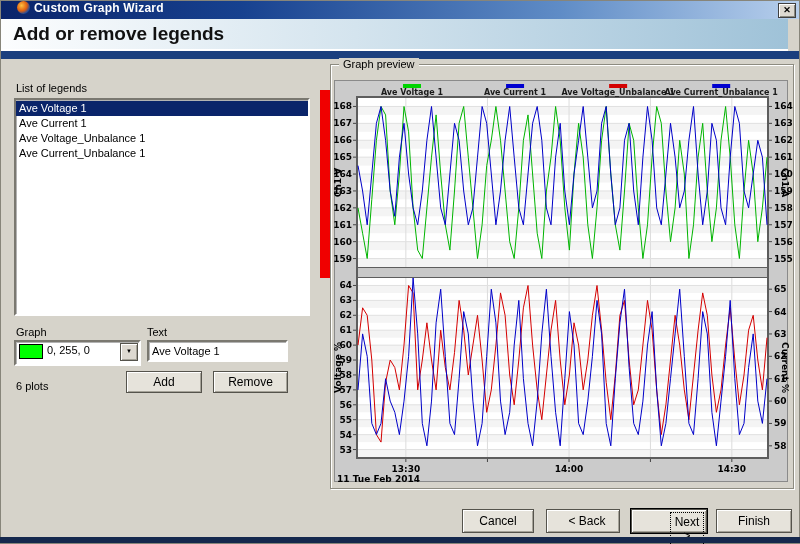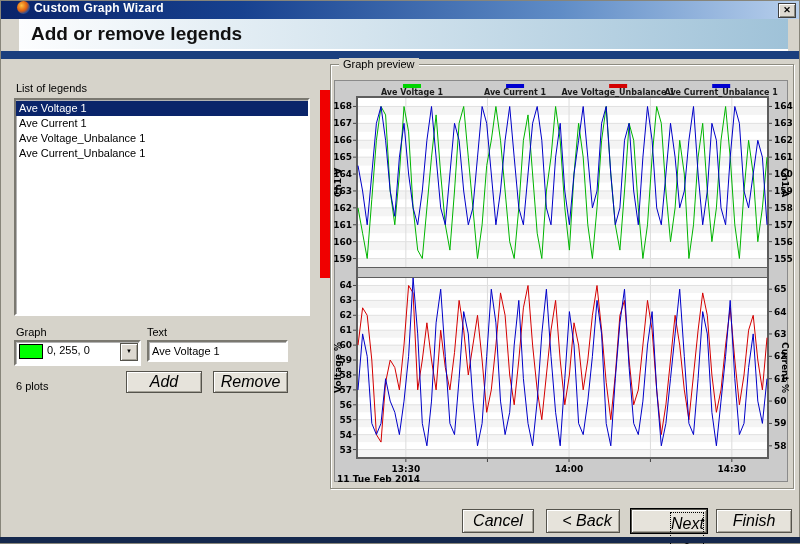--- a/index.html
+++ b/index.html
@@ -22,39 +22,38 @@
     background:#ddd9d1;border:1px solid #404040;
     box-shadow:inset 1px 1px 0 #fff, inset -1px -1px 0 #8a887e;
     font-size:9px;font-weight:bold;line-height:13px;text-align:center;padding:0;cursor:default;
     font-family:"Liberation Sans",sans-serif;
   }
   
   .header{
     position:absolute;left:1px;top:19px;right:12px;height:30px;
     background:linear-gradient(to right,#fcfdfe 0%,#d4e4ee 45%,#9fc2d8 100%);
     border-bottom:2px solid #fff;
-    margin-left:18px;
   }
   .header-title{position:absolute;left:12px;top:4px;font-size:19px;font-weight:bold;color:#111;}
   .navy-bar{position:absolute;left:1px;top:51px;right:1px;height:8px;background:#1b3f7e;}
   
   .label{position:absolute;color:#000;}
   .lbl-list{left:16px;top:82px;}
   .lbl-color{left:16px;top:326px;}
   .lbl-text{left:147px;top:326px;}
   .lbl-plots{left:16px;top:380px;}
   
   .sunken{
     background:#fff;border:2px solid;border-color:#7a7870 #ffffff #ffffff #7a7870;
     box-shadow:inset 1px 1px 0 rgba(0,0,0,0.30);
   }
   .btn{
     position:absolute;background:#e6e3db;border:1px solid #55534c;
     box-shadow:inset 1px 1px 0 #ffffff, inset -1px -1px 0 #a6a399;
-    font-family:"Liberation Sans",sans-serif;font-size:16px;color:#000;text-align:center;cursor:default;padding:0;font-style:italic;
+    font-family:"Liberation Sans",sans-serif;font-size:12px;color:#000;text-align:center;cursor:default;padding:0;
   }
   
   .listbox{position:absolute;left:14px;top:98px;width:292px;height:213px;overflow:hidden;padding:1px 0 0 0;}
   .list-item{height:15px;line-height:15px;padding-left:3px;white-space:nowrap;}
   .list-item.selected{background:#0a246a;color:#fff;}
   
   .combo{position:absolute;left:14px;top:340px;width:123px;height:22px;}
   .swatch{position:absolute;left:3px;top:2px;width:22px;height:13px;background:#00ff00;border:1px solid #000;}
   .combo-text{position:absolute;left:31px;top:2px;font-size:11px;}
   .combo-btn{

